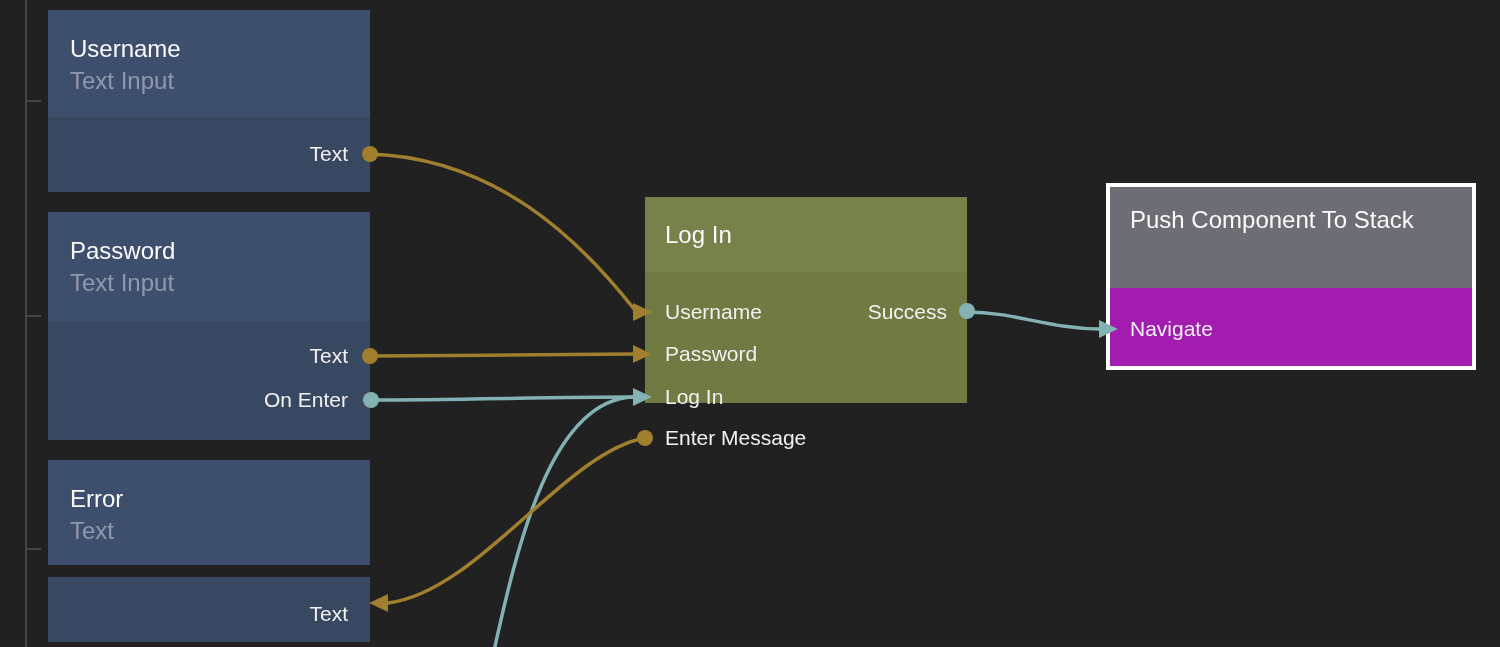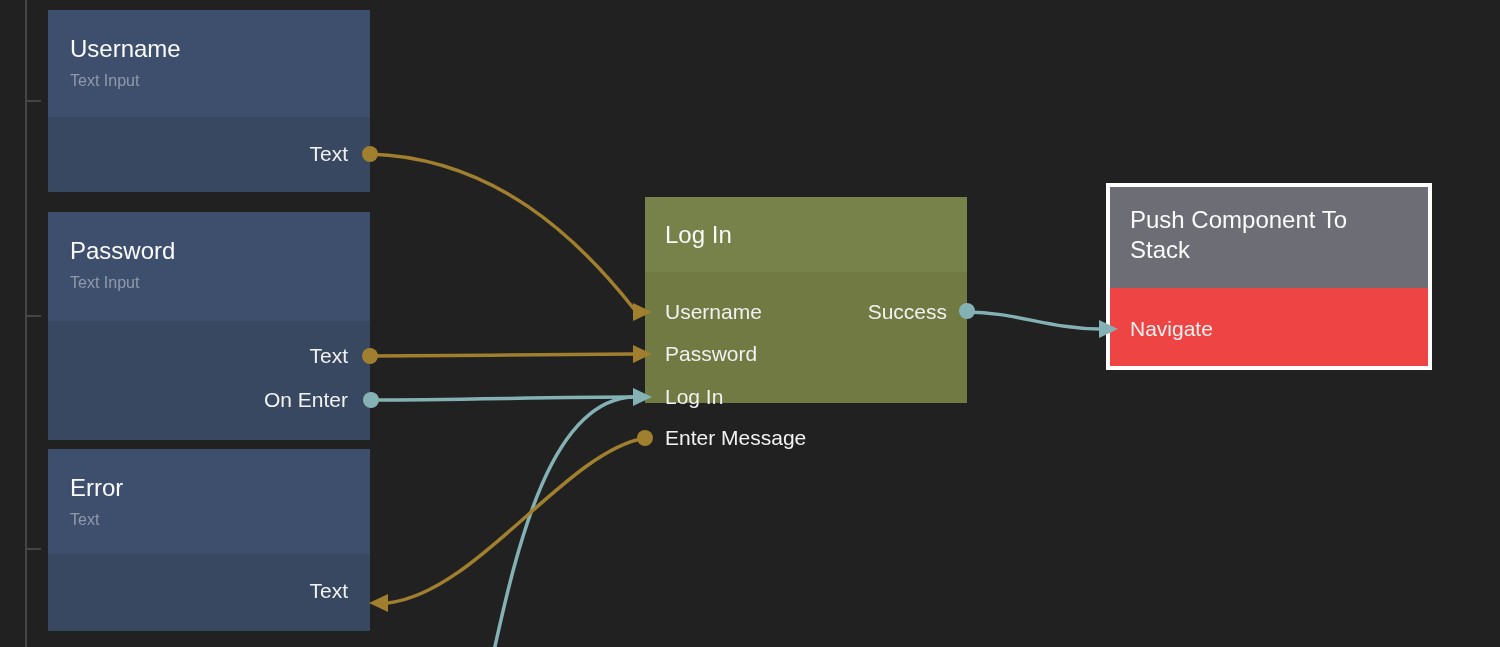--- a/index.html
+++ b/index.html
@@ -19,31 +19,31 @@
   .node-body{position:relative;flex:1 1 auto;}
   
   .node.blue .node-header{background:#3e4e6d;}
   .node.blue .node-body{background:#394861;}
   
   .node.green .node-header{background:#77814a;}
   .node.green .node-body{background:#707a42;}
   
   .node.gray{border:4px solid #ffffff;box-sizing:border-box;}
   .node.gray .node-header{background:#6d6d75;}
-  .node.gray .node-body{background:#ef4444;text-align:right;}
+  .node.gray .node-body{background:#a21caf;text-align:right;}
 
   .node-title{
     color:#fafafa;
     font-size:24px;
     line-height:30px;
     padding:24px 22px 0 22px;
   }
   .node-subtitle{
     color:rgba(255,255,255,0.42);
-    font-size:16px;
+    font-size:24px;
     line-height:30px;
     padding:2px 22px 0 22px;
   }
   .hdr-center{
     display:flex;align-items:center;height:100%;
     padding:0 20px;box-sizing:border-box;
   }
   .hdr-center .node-title{padding:0;}
   .node.gray .node-title{padding:18px 20px 0 20px;}
 
@@ -96,21 +96,21 @@
     <div class="node-body">
       <div class="port right" style="top:35px;">
         <span>Text</span>
       </div>
       <div class="port right" style="top:79px;text-align:center;">
         <span>On Enter</span>
       </div>
     </div>
   </div>
 
-  <div class="node blue" id="node-error" style="left:48px;top:449px;width:322px;height:182px;">
+  <div class="node blue" id="node-error" style="left:48px;top:460px;width:322px;height:182px;gap:12px;">
     <div class="node-header" style="height:105px;">
       <div class="node-title">Error</div>
       <div class="node-subtitle">Text</div>
     </div>
     <div class="node-body">
       <div class="port right" style="top:37px;">
         <span>Text</span>
       </div>
     </div>
   </div>
@@ -133,21 +133,21 @@
       </div>
       <div class="port left" style="top:166px;">
         <span>Enter Message</span>
       </div>
       <div class="port out-right" style="top:40px;margin-left:20px;">
         <span>Success</span>
       </div>
     </div>
   </div>
 
-  <div class="node gray" id="node-push" style="left:1106px;top:183px;width:326px;height:187px;">
+  <div class="node gray" id="node-push" style="left:1106px;top:183px;width:370px;height:187px;">
     <div class="node-header" style="height:101px;">
       <div class="node-title">Push Component To Stack</div>
     </div>
     <div class="node-body">
       <div class="port left" style="top:41px;">
         <span>Navigate</span>
       </div>
     </div>
   </div>
 

